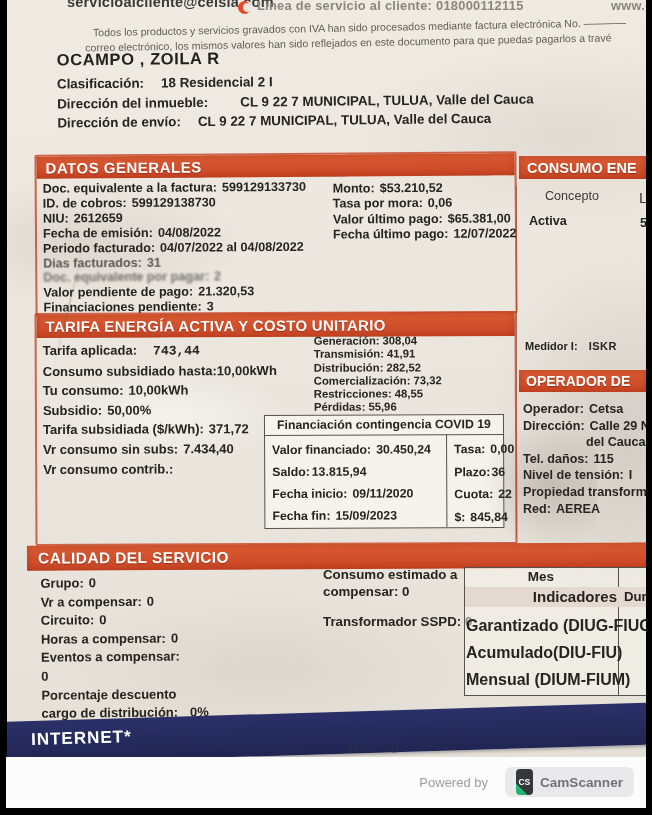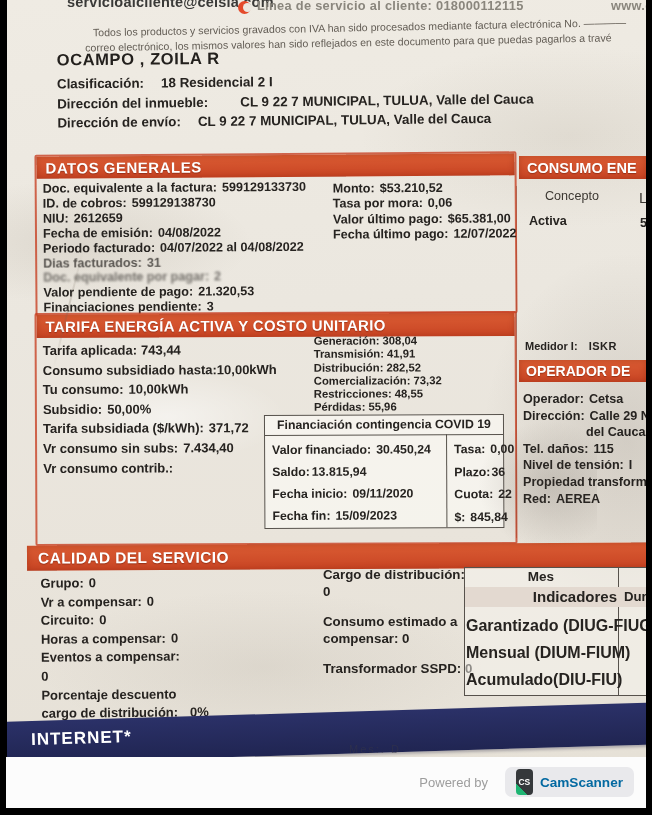--- a/index.html
+++ b/index.html
@@ -51,21 +51,21 @@
   .cresc{position:absolute;width:13px;height:13px;border-radius:50%;background:#e44a2b;}
   .cresc::after{content:"";position:absolute;left:4.5px;top:2px;width:9px;height:9px;
                 border-radius:50%;background:#ece8e0;}
   .footer{position:absolute;left:6px;top:757px;width:640px;height:51px;background:#fcfcfc;}
   .pwr{font-size:13px;color:#9d9d9d;}
   .pill{background:#e9e9ec;border-radius:7px;height:30px;display:flex;align-items:center;
         padding:0 11px;gap:7px;}
   .csbadge{width:17px;height:26px;border-radius:4px;color:#fff;font-size:8.5px;font-weight:700;
            display:flex;align-items:center;justify-content:center;
            background:linear-gradient(45deg,#1fb573 26%,#35383b 26%);}
-  .brand{font-size:13.6px;font-weight:600;color:#0369a1;}
+  .brand{font-size:13.6px;font-weight:600;color:#737373;}
   .faint{font-size:11px;color:rgba(55,55,70,.5);filter:blur(.6px);letter-spacing:2px;}
 </style>
 </head>
 <body>
 
 <div class="paper">
 
   <div class="abs email" style="left:60px;top:-6px;">servicioalcliente@celsia.com</div>
   <span class="cresc" style="left:231px;top:1px;"></span>
   <div class="abs svc" style="left:250px;top:-2px;">Línea de servicio al cliente: 018000112115</div>
@@ -110,21 +110,21 @@
     <div class="hdr" style="height:23px;padding-left:8px;font-size:14.5px;white-space:nowrap;overflow:hidden;">CONSUMO ENE</div>
     <div class="abs" style="left:26px;top:33px;font-size:12.6px;color:#3c3832;">Concepto</div>
     <div class="abs" style="left:120px;top:33px;font-size:15px;color:#3c3832;">Le</div>
     <div class="abs" style="left:10px;top:58px;font-size:12.6px;font-weight:600;">Activa</div>
     <div class="abs" style="left:121px;top:60px;font-size:12.6px;font-weight:600;">5</div>
   </div>
 
   <div class="abs sectionbox" style="left:28px;top:312px;width:478px;height:229px;transform:rotate(-.25deg);">
     <div class="hdr" style="height:23px;padding-left:9px;font-size:15px;letter-spacing:.3px;white-space:nowrap;overflow:hidden;">TARIFA ENERGÍA ACTIVA Y COSTO UNITARIO</div>
     <div class="abs" style="left:6px;top:26px;">
-      <div class="f tarifaline"><span class="b">Tarifa aplicada:</span><span class="v b" style="margin-left:4px;">743,44</span></div>
+      <div class="f tarifaline"><span class="b">Tarifa aplicada:</span><span class="v b" style="margin-left:16px;font-family:Liberation Mono, monospace;">743,44</span></div>
       <div class="f tarifaline"><span class="b">Consumo subsidiado hasta:</span><span class="v" style="margin-left:0;">10,00kWh</span></div>
       <div class="f tarifaline"><span class="b">Tu consumo:</span><span class="v">10,00kWh</span></div>
       <div class="f tarifaline"><span class="b">Subsidio:</span><span class="v">50,00%</span></div>
       <div class="f tarifaline"><span class="b">Tarifa subsidiada ($/kWh):</span><span class="v">371,72</span></div>
       <div class="f tarifaline"><span class="b">Vr consumo sin subs:</span><span class="v">7.434,40</span></div>
       <div class="f tarifaline"><span class="b">Vr consumo contrib.:</span><span class="v"></span></div>
     </div>
     <div class="abs" style="left:277px;top:21px;">
       <div class="f bd"><span>Generación:</span><span class="v">308,04</span></div>
       <div class="f bd"><span>Transmisión:</span><span class="v">41,91</span></div>
@@ -150,21 +150,21 @@
         <div class="f covr"><span class="b">$:</span><span class="v">845,84</span></div>
       </div>
     </div>
   </div>
 
   <div class="abs f" style="left:518px;top:340px;font-size:11px;">
     <span class="b">Medidor I:</span>
     <span class="v" style="margin-left:8px;letter-spacing:.5px;">ISKR</span>
   </div>
 
-  <div class="abs" style="left:512px;top:360px;width:127px;">
+  <div class="abs" style="left:512px;top:370px;width:127px;">
     <div class="hdr" style="height:22px;padding-left:7px;font-size:14px;white-space:nowrap;overflow:hidden;">OPERADOR DE</div>
     <div class="abs" style="left:4px;top:31px;width:140px;">
       <div class="f rcol"><span class="b">Operador:</span><span class="v">Cetsa</span></div>
       <div class="f rcol"><span class="b">Dirección:</span><span class="v">Calle 29 No</span></div>
       <div class="f rcol" style="padding-left:58px;"><span class="v">del Cauca</span></div>
       <div class="f rcol"><span class="b">Tel. daños:</span><span class="v">115</span></div>
       <div class="f rcol"><span class="b">Nivel de tensión:</span><span class="v">I</span></div>
       <div class="f rcol"><span class="b">Propiedad transform</span></div>
       <div class="f rcol"><span class="b">Red:</span><span class="v">AEREA</span></div>
     </div>
@@ -177,36 +177,35 @@
     <div class="f"><span>Vr a compensar:</span><span class="v">0</span></div>
     <div class="f"><span>Circuito:</span><span class="v">0</span></div>
     <div class="f"><span>Horas a compensar:</span><span class="v">0</span></div>
     <div class="f"><span>Eventos a compensar:</span></div>
     <div class="f"><span class="v" style="margin-left:0;">0</span></div>
     <div class="f"><span>Porcentaje descuento</span></div>
     <div class="f"><span>cargo de distribución:</span><span class="v" style="margin-left:12px;">0%</span></div>
   </div>
 
   <div class="abs calmid" style="left:316px;top:566px;">
-    <div><span>Cargo de distribución:</span> <span>0</span></div>
     <div><span>Consumo estimado a compensar:</span> <span>0</span></div>
     <div><span>Transformador SSPD:</span> <span>0</span></div>
   </div>
 
   <div class="abs qtable" style="left:457px;top:567px;width:189px;height:127px;">
     <div class="abs" style="left:153px;top:0;bottom:0;border-left:1.3px solid #57524c;"></div>
     <div class="abs" style="left:0;top:1px;width:152px;text-align:center;font-size:13.5px;font-weight:600;">Mes</div>
     <div class="abs" style="left:0;top:19px;width:189px;height:20px;background:#e3d9d0;">
       <span class="abs" style="left:0;width:152px;text-align:right;font-size:15px;font-weight:700;line-height:20px;">Indicadores</span>
       <span class="abs" style="left:159px;font-size:13.2px;font-weight:700;line-height:20px;">Durac</span>
     </div>
     <div class="abs" style="left:1px;top:44px;">
       <div class="qrow">Garantizado (DIUG-FIUG)</div>
+      <div class="qrow">Acumulado(DIU-FIU)</div>
       <div class="qrow">Mensual (DIUM-FIUM)</div>
-      <div class="qrow">Acumulado(DIU-FIU)</div>
     </div>
   </div>
 
   <div class="abs navy" style="left:-8px;top:712px;width:672px;height:42px;transform:rotate(-1.7deg);border-radius:3px;box-shadow:0 2px 3px rgba(30,30,60,.3);">
     <div style="padding:9px 0 0 32px;color:#fff;font-weight:700;font-size:17px;letter-spacing:1px;">INTERNET*</div>
   </div>
 
   <div class="abs faint" style="left:342px;top:743px;">Mes:.  D</div>
 
   <div class="crease" style="left:60px;top:250px;width:2px;height:120px;background:linear-gradient(180deg,transparent,rgba(110,100,85,.25),transparent);transform:rotate(14deg);"></div>

